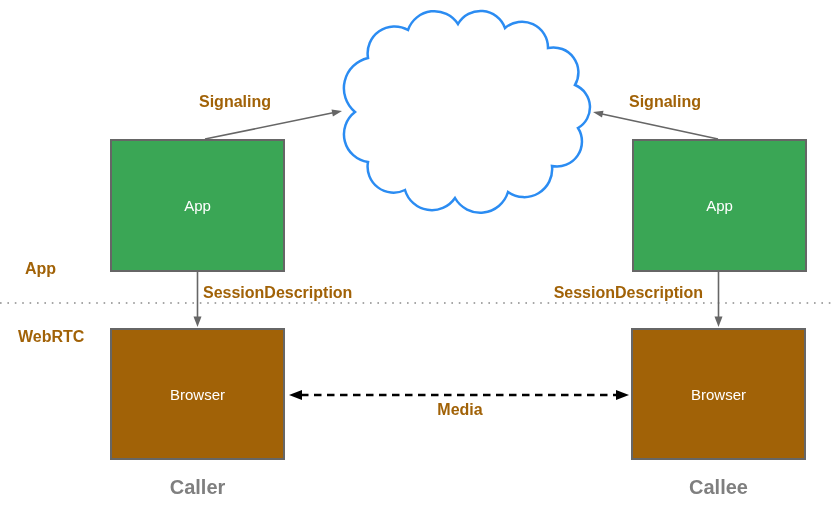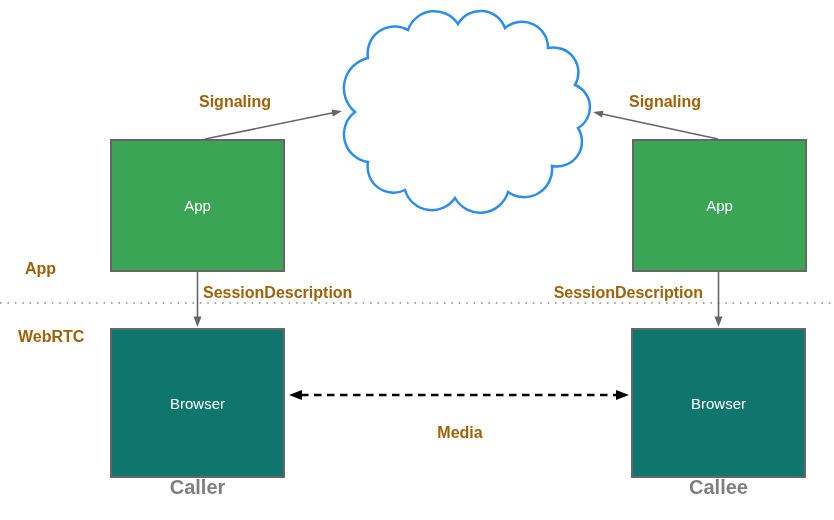--- a/index.html
+++ b/index.html
@@ -17,21 +17,21 @@
     box-sizing: border-box;
     border: 2px solid #666666;
     display: flex;
     align-items: center;
     justify-content: center;
     color: #ffffff;
     font-size: 15px;
     z-index: 2;
   }
   .node.app { background: #3AA655; width: 175px; height: 133px; top: 139px; }
-  .node.browser { background: #0f766e; width: 175px; height: 150px; top: 328px; }
+  .node.browser { background: #a16207; width: 175px; height: 132px; top: 328px; }
   .lbl {
     position: absolute;
     font-weight: bold;
     color: #a16207;
     font-size: 16px;
     line-height: 19px;
     z-index: 3;
     white-space: nowrap;
   }
   .lbl.center { text-align: center; }
@@ -91,21 +91,21 @@
   <div class="node browser" style="left:631px;">
     <span>Browser</span>
   </div>
 
   <div class="lbl center" style="left:165px; top:92px; width:140px;">Signaling</div>
   <div class="lbl center" style="left:595px; top:92px; width:140px;">Signaling</div>
 
   <div class="lbl" style="left:203px; top:283px;">SessionDescription</div>
   <div class="lbl right" style="left:511px; top:283px; width:192px;">SessionDescription</div>
 
-  <div class="lbl center" style="left:400px; top:423px; width:120px;text-align:center;">Media</div>
+  <div class="lbl center" style="left:400px; top:400px; width:120px;text-align:center;">Media</div>
 
   <div class="lbl" style="left:25px; top:259px;">App</div>
   <div class="lbl" style="left:18px; top:327px;">WebRTC</div>
 
   <div class="role" style="left:110px;">Caller</div>
   <div class="role" style="left:631px;">Callee</div>
 
 </div>
 
 </body></html>

